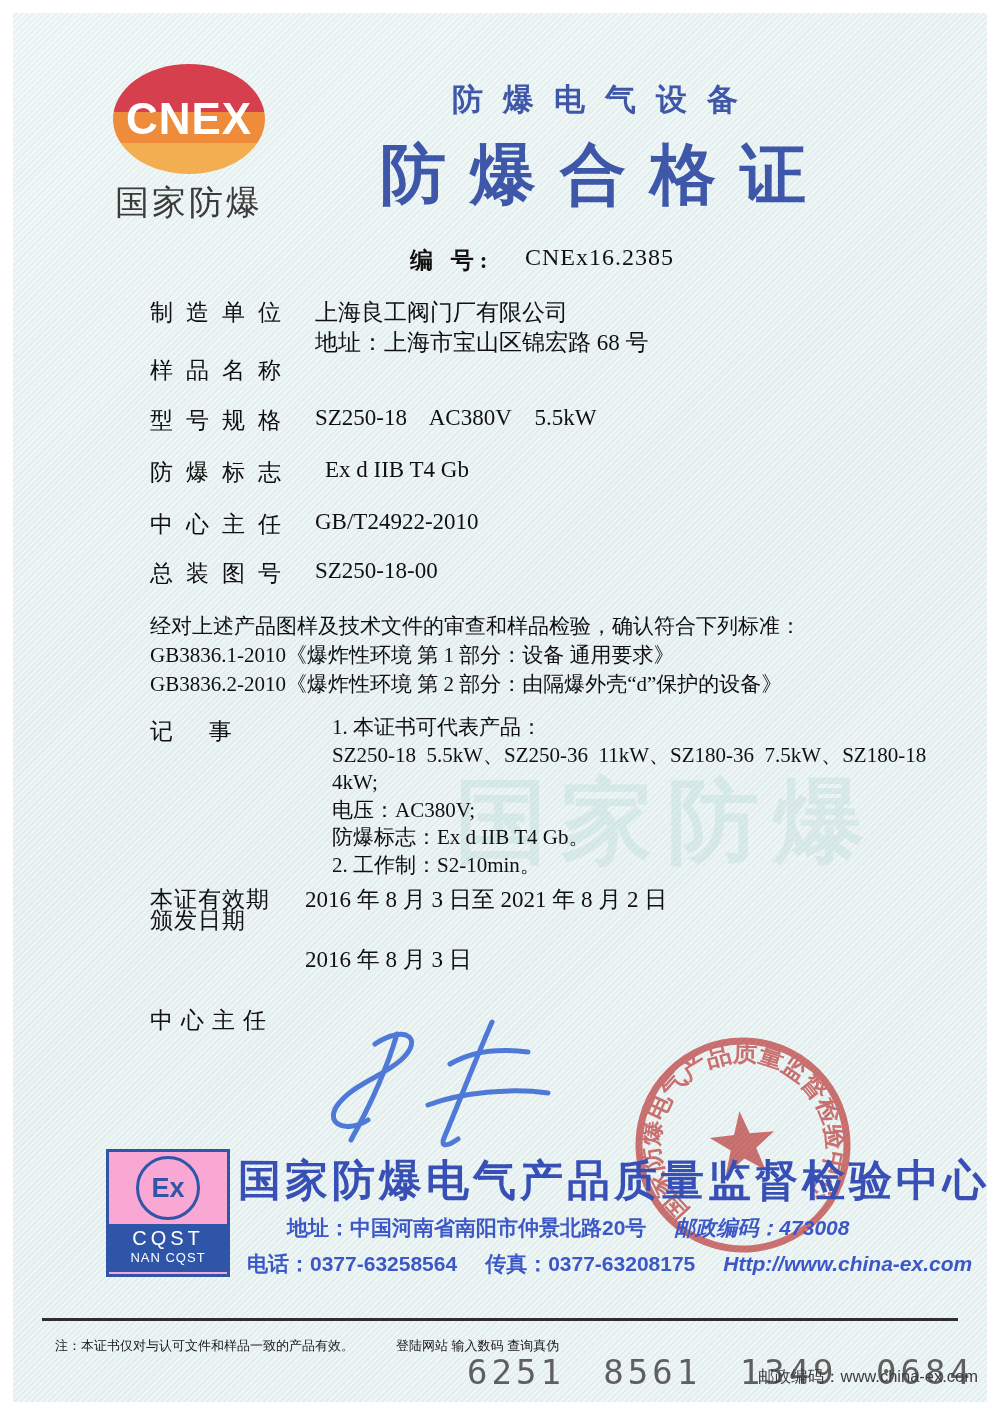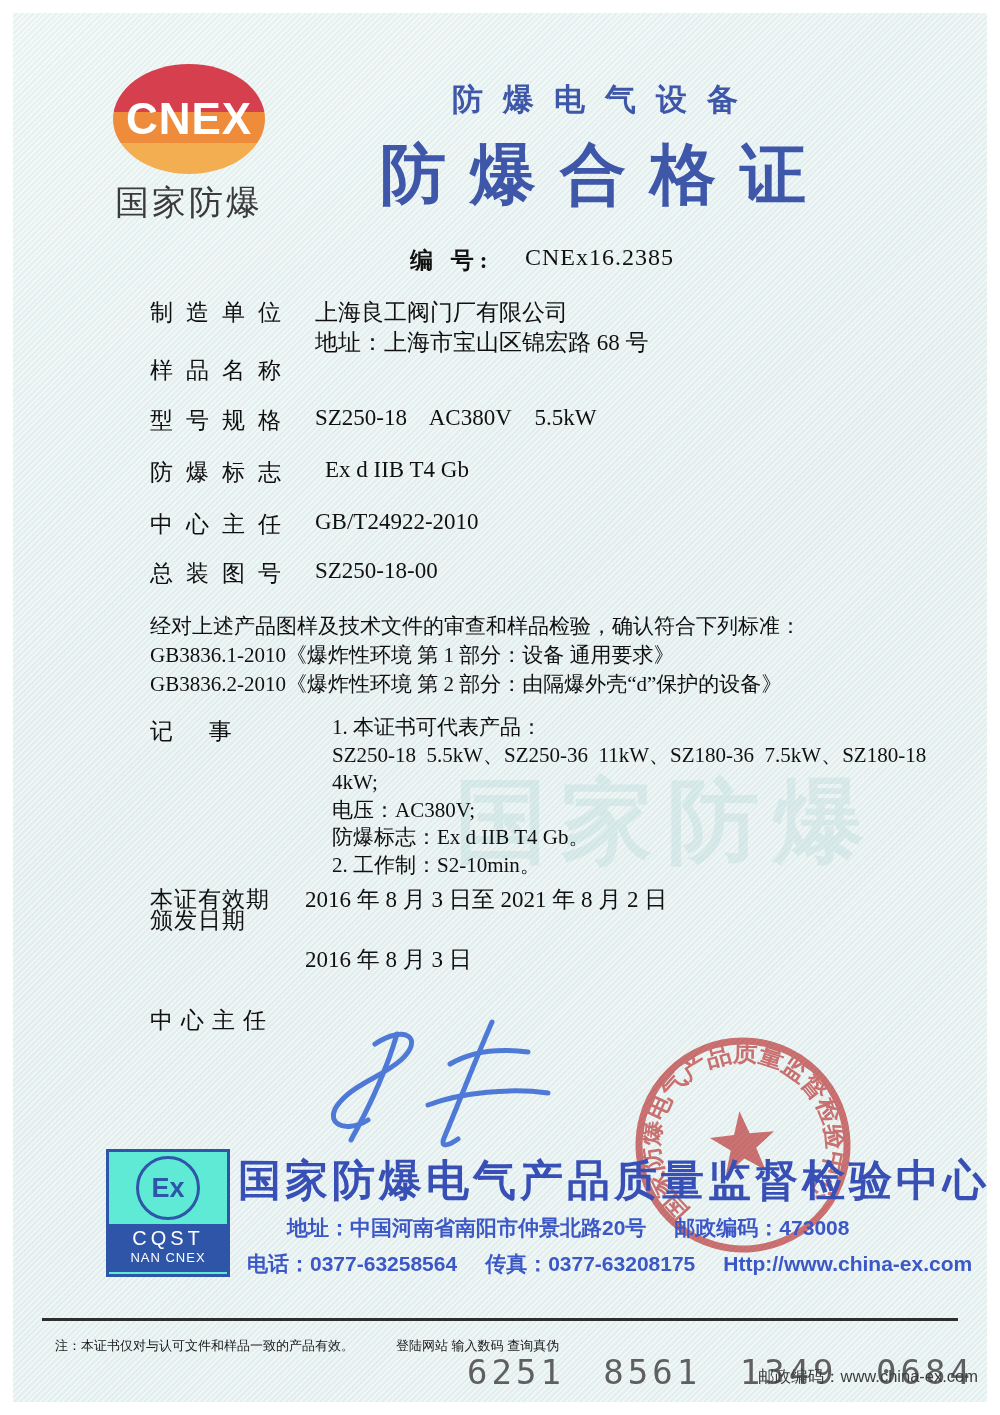--- a/index.html
+++ b/index.html
@@ -26,34 +26,34 @@
   .certno-value{font-size:24px;color:#111;letter-spacing:1px;}
   
   .lbl{font-size:23px;color:#101010;letter-spacing:13px;white-space:nowrap;}
   .val{font-size:23px;color:#101010;white-space:nowrap;}
   .std{font-size:21px;color:#101010;white-space:nowrap;}
   .rem-lines div{font-size:21px;color:#101010;line-height:27.5px;white-space:nowrap;}
   
   .watermark{font-size:92px;font-weight:bold;letter-spacing:14px;color:rgba(122,190,188,.17);
       font-family:"Liberation Sans","DejaVu Sans",sans-serif;white-space:nowrap;}
   
-  .badge{width:124px;height:128px;border:3px solid #2f55a8;background:#5eead4;box-sizing:border-box;}
+  .badge{width:124px;height:128px;border:3px solid #2f55a8;background:#f9a8d4;box-sizing:border-box;}
   .badge-top{height:72px;display:flex;align-items:center;justify-content:center;}
   .badge-circle{width:58px;height:58px;border:3px solid #2f55a8;border-radius:50%;
       display:flex;align-items:center;justify-content:center;}
   .badge-ex{color:#2f55a8;font-weight:bold;font-size:27px;font-family:"Liberation Sans","DejaVu Sans",sans-serif;}
   .badge-bottom{height:46px;background:#2f55a8;color:#fff;text-align:center;
       font-family:"Liberation Sans","DejaVu Sans",sans-serif;padding-top:2px;}
   .badge-cqst{font-size:20px;letter-spacing:4px;line-height:24px;}
   .badge-ny{font-size:13px;letter-spacing:1px;line-height:16px;}
   .org-name{font-size:43px;font-weight:bold;color:#3850b5;letter-spacing:4px;white-space:nowrap;}
   .blue-line{font-size:21px;font-weight:bold;color:#3c57c6;white-space:nowrap;
       font-family:"Liberation Sans","DejaVu Sans",sans-serif;}
   .blue-line span{margin-right:28px;}
-  .blue-line span:last-child{margin-right:12px;}
+  .blue-line span:last-child{margin-right:12px;font-style:italic;}
   .divider{width:916px;height:3px;background:#2e2e2e;}
   .note-line{font-size:13px;color:#1a1a1a;font-family:"Liberation Sans","DejaVu Sans",sans-serif;white-space:nowrap;}
   .note-line .hint{margin-left:42px;}
   .code{font-size:34px;color:#5f5f5f;font-family:"DejaVu Sans Mono","Liberation Mono",monospace;
       letter-spacing:4px;word-spacing:14px;white-space:nowrap;}
   .query{font-size:16.5px;color:#3c3c3c;font-family:"Liberation Sans","DejaVu Sans",sans-serif;white-space:nowrap;}
   .seal-wrap{width:250px;height:250px;transform:rotate(-6deg);opacity:.92;mix-blend-mode:multiply;}
   .sig-wrap{width:300px;height:150px;}
 </style>
 </head>
@@ -141,21 +141,21 @@
   </div>
 
   <div class="abs badge" style="left:106px;top:1149px;">
     <div class="badge-top">
       <div class="badge-circle">
         <span class="badge-ex">Ex</span>
       </div>
     </div>
     <div class="badge-bottom">
       <div class="badge-cqst">CQST</div>
-      <div class="badge-ny">NAN CNEX</div>
+      <div class="badge-ny">NAN CQST</div>
     </div>
   </div>
 
   <div class="abs org-name" style="left:238px;top:1152px;">国家防爆电气产品质量监督检验中心</div>
 
   <div class="abs blue-line" style="left:287px;top:1214px;">
     <span>地址：中国河南省南阳市仲景北路20号</span><span>邮政编码：473008</span>
   </div>
 
   <div class="abs blue-line" style="left:247px;top:1250px;">

